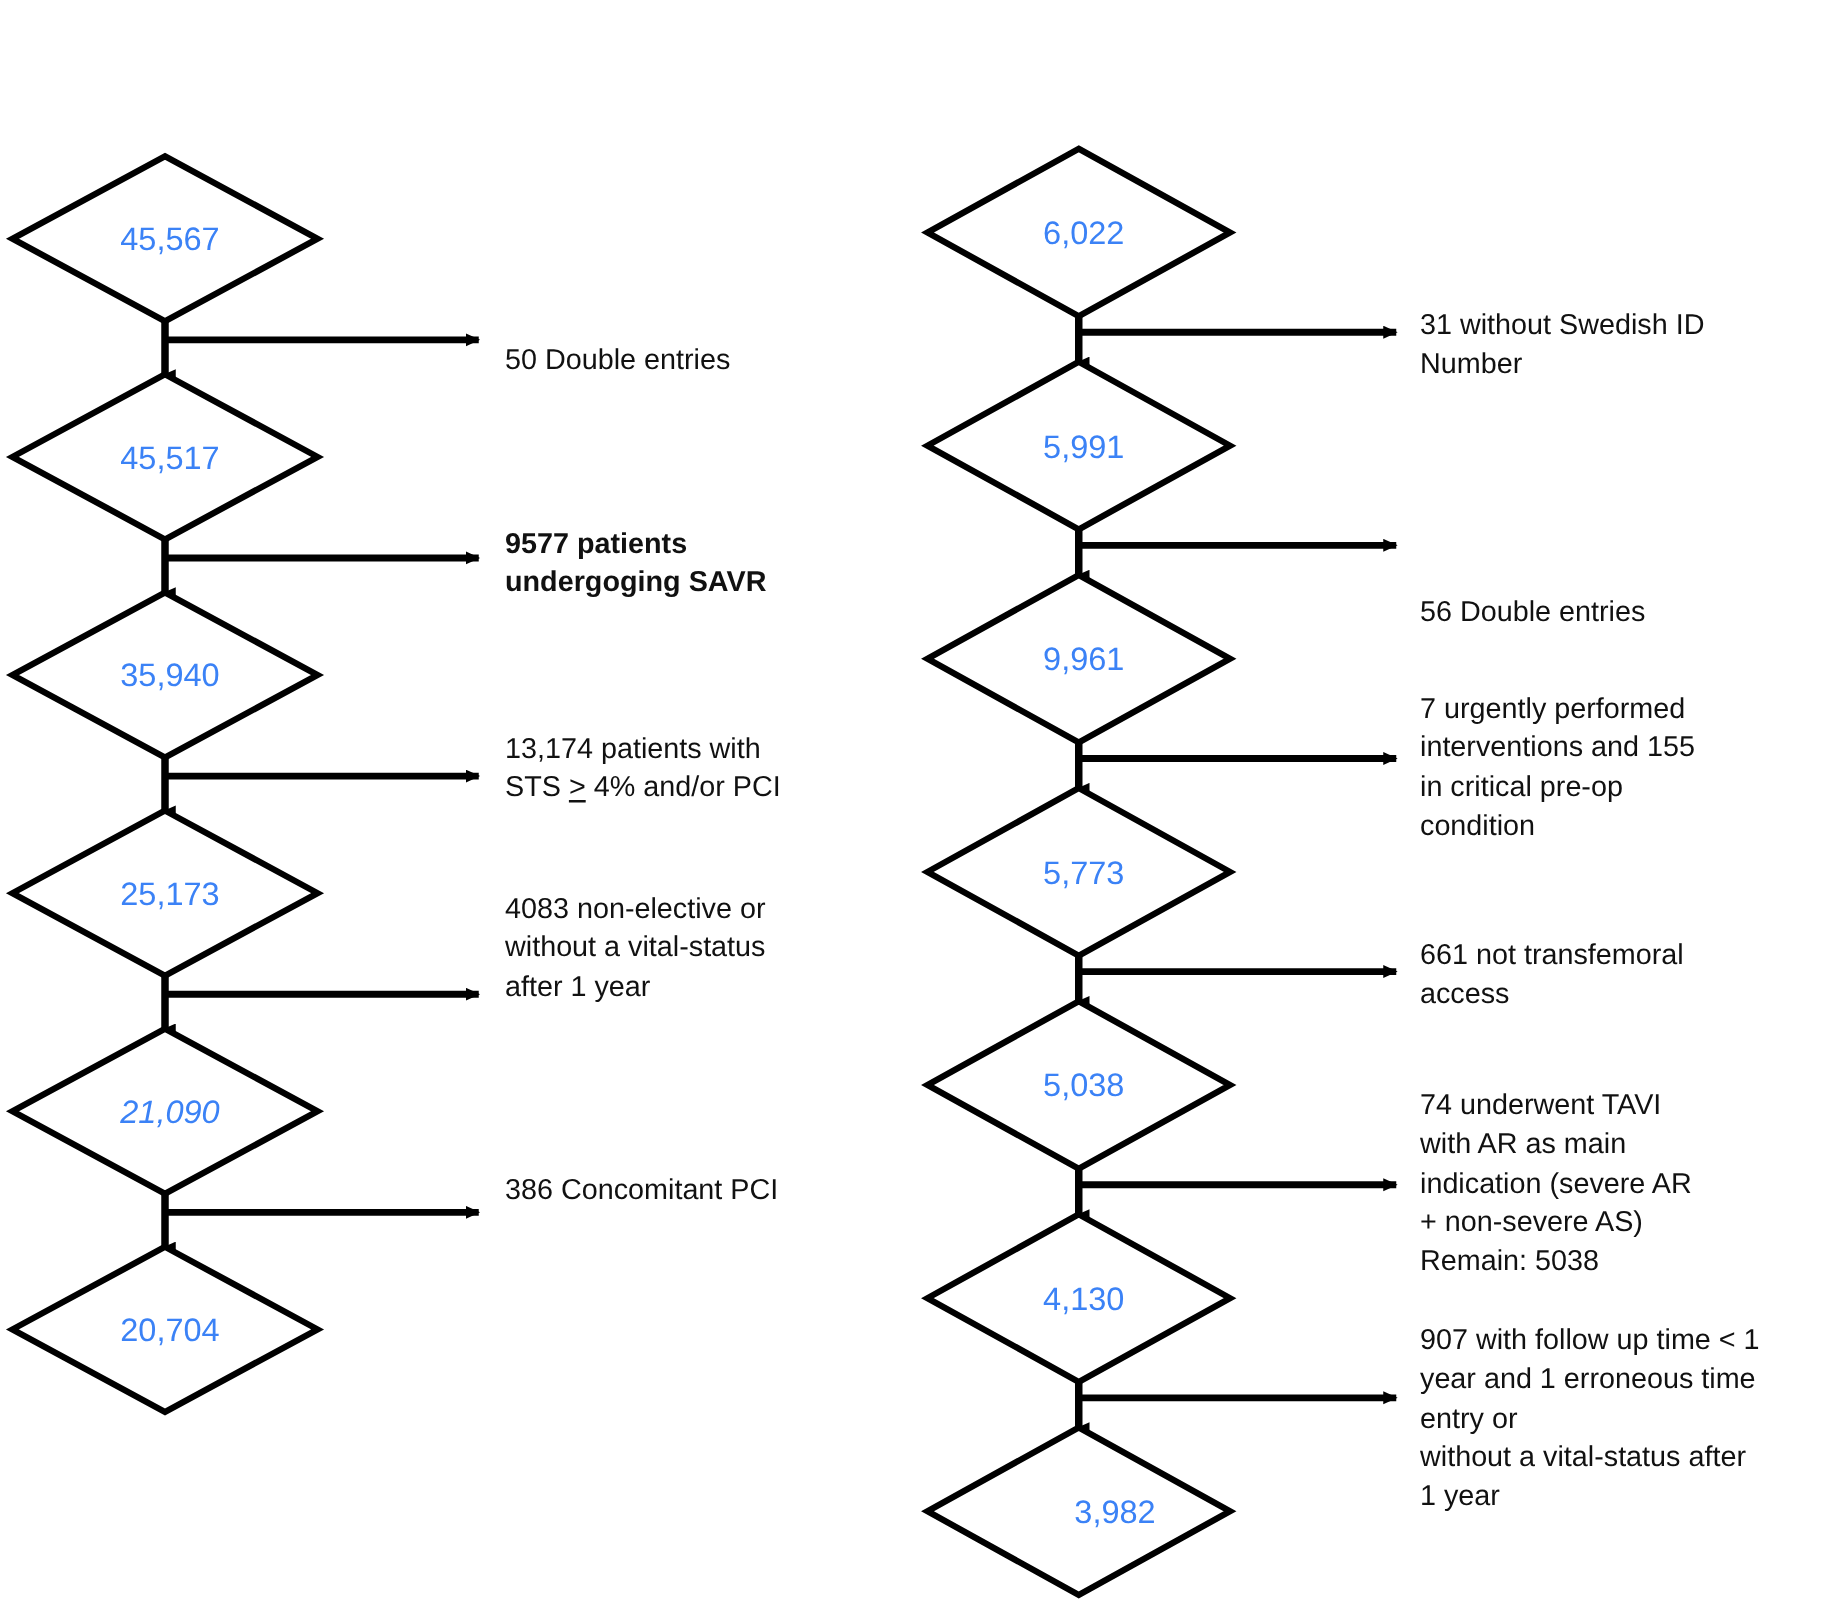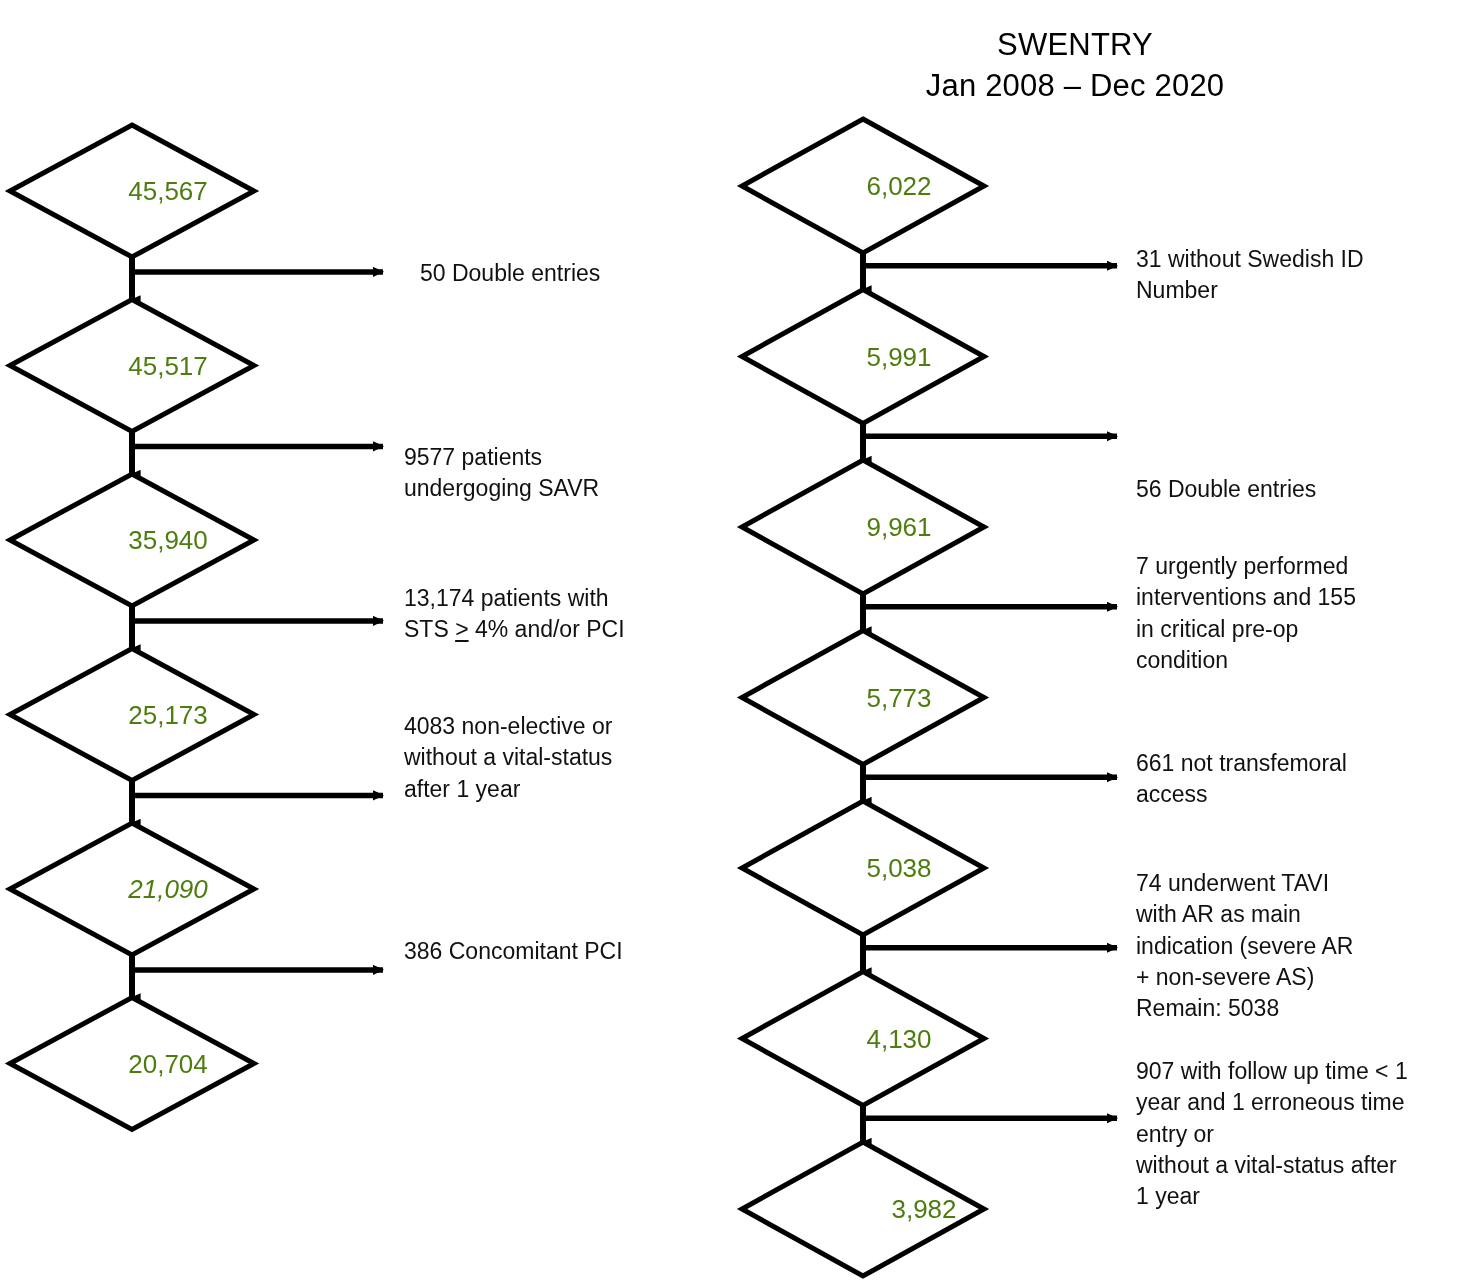--- a/index.html
+++ b/index.html
@@ -40,46 +40,43 @@
   .diamond-shape {
     fill: #ffffff;
     stroke: #000000;
     stroke-width: 5;
     stroke-linejoin: miter;
   }
   .node-value {
     position: absolute;
     font-size: 26px;
     line-height: 1;
-    color: #4d7c0f;
+    color: #3b82f6;
     white-space: nowrap;
     transform: translate(-50%, -50%);
-    margin-left: 32px;
   }
   .exclusion-label {
     position: absolute;
     font-size: 23px;
     line-height: 1.36;
     color: #111111;
     white-space: pre-line;
     width: 330px;
   }
   .underline-ge {
     text-decoration: underline;
     text-underline-offset: 3px;
   }
 </style>
 </head>
 <body>
 
 <div id="page">
 
 
-  <div class="column-title" id="title-swentry">SWENTRY
-Jan 2008 – Dec 2020</div>
 
   <svg class="flow-svg" id="flow-svg" viewBox="0 0 1468 1282" xmlns="http://www.w3.org/2000/svg">
     <defs>
       <marker id="arrowhead-down" markerWidth="10" markerHeight="10" refX="4.2" refY="8.6" orient="auto" markerUnits="userSpaceOnUse">
         <polygon points="0,0 8.4,0 4.2,9.6" fill="#000000"></polygon>
       </marker>
       <marker id="arrowhead-right" markerWidth="12" markerHeight="11" refX="10.4" refY="5.2" orient="auto" markerUnits="userSpaceOnUse">
         <polygon points="0,0 11.5,5.2 0,10.4" fill="#000000"></polygon>
       </marker>
     </defs>
@@ -131,22 +128,22 @@
       <div class="node-value" style="left: 136px; top: 1063.5px;">20,704</div>
       <div class="node-value" style="left: 867px; top: 186px;">6,022</div>
       <div class="node-value" style="left: 867px; top: 356.5px;">5,991</div>
       <div class="node-value" style="left: 867px; top: 527px;">9,961</div>
       <div class="node-value" style="left: 867px; top: 697.5px;">5,773</div>
       <div class="node-value" style="left: 867px; top: 868px;">5,038</div>
       <div class="node-value" style="left: 867px; top: 1038.5px;">4,130</div>
       <div class="node-value" style="left: 892px; top: 1209px;">3,982</div>
     </div>
   <div id="exclusion-labels">
-      <div class="exclusion-label" style="left: 404px; top: 258px; margin-left: 16px;">50 Double entries</div>
-      <div class="exclusion-label" style="left: 404px; top: 442px;">9577 patients
+      <div class="exclusion-label" style="left: 404px; top: 272px;">50 Double entries</div>
+      <div class="exclusion-label" style="left: 404px; top: 419px; font-weight: bold;">9577 patients
 undergoging SAVR</div>
       <div class="exclusion-label" style="left: 404px; top: 583px;">13,174 patients with
 STS <span class="underline-ge">&gt;</span> 4% and/or PCI</div>
       <div class="exclusion-label" style="left: 404px; top: 711px;">4083 non-elective or
 without a vital-status
 after 1 year</div>
       <div class="exclusion-label" style="left: 404px; top: 936px;">386 Concomitant PCI</div>
       <div class="exclusion-label" style="left: 1136px; top: 244px;">31 without Swedish ID
 Number</div>
       <div class="exclusion-label" style="left: 1136px; top: 428px; margin-top: 46px;">56 Double entries</div>

